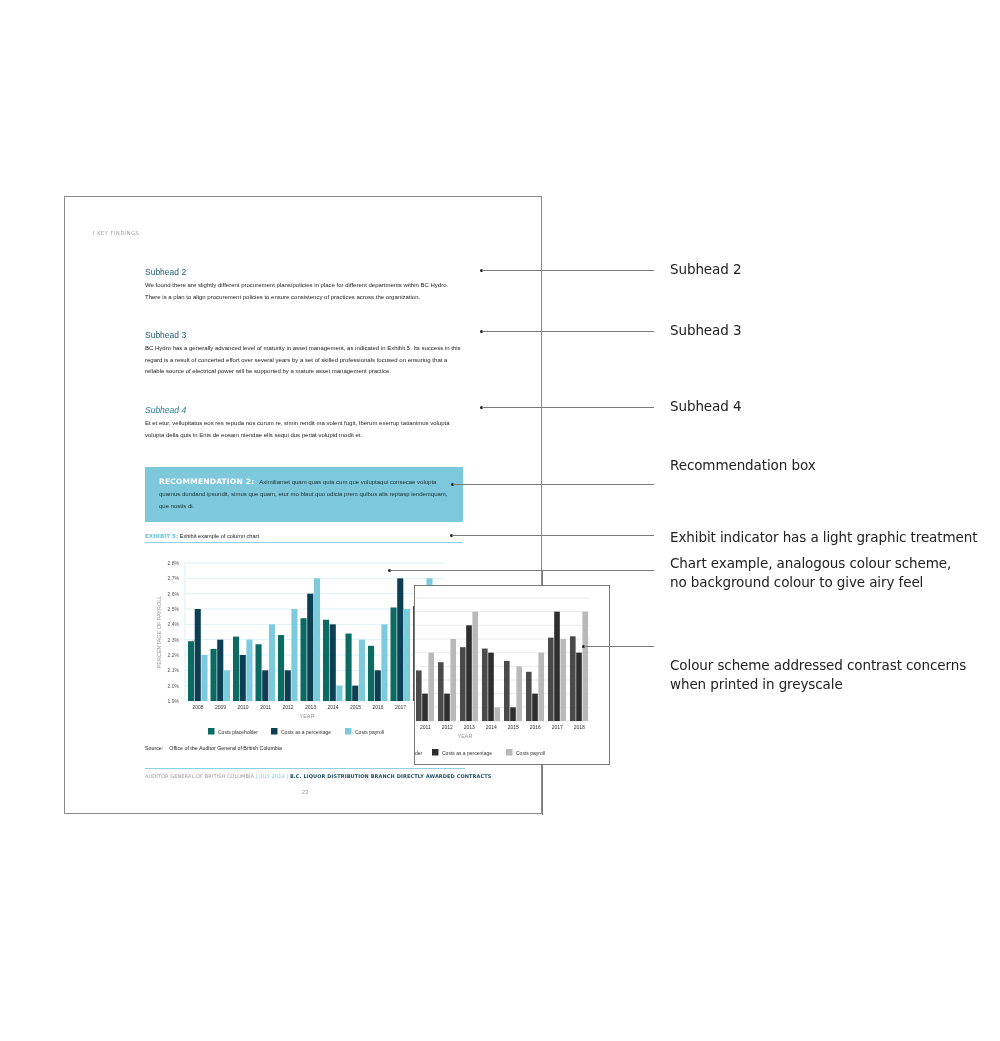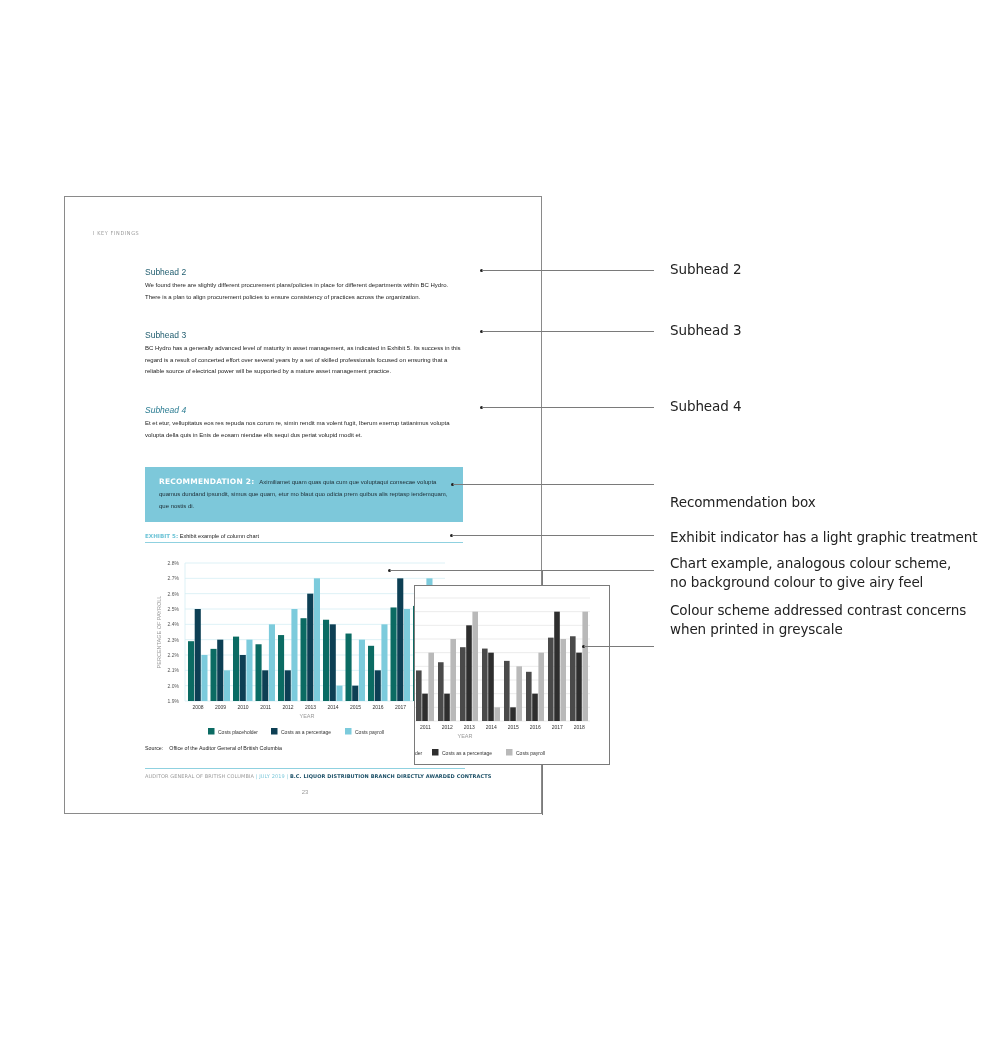--- a/index.html
+++ b/index.html
@@ -215,16 +215,16 @@
 <div class="annot-dot" style="left:388px; top:569px;"></div>
 <div class="annot-line" style="left:390px; top:570px; width:264px;"></div>
 <div class="annot-vline" style="left:542px; top:570px; height:15px;"></div>
 <div class="annot-vline" style="left:542px; top:765px; height:50px;"></div>
 <div class="annot-dot" style="left:582px; top:645px;"></div>
 <div class="annot-line" style="left:584px; top:646px; width:70px;"></div>
 
 <div class="annot-text" style="top:260px;">Subhead 2</div>
 <div class="annot-text" style="top:321px;">Subhead 3</div>
 <div class="annot-text" style="top:397px;">Subhead 4</div>
-<div class="annot-text" style="top:493px;">Recommendation box</div>
+<div class="annot-text" style="top:456px;">Recommendation box</div>
 <div class="annot-text" style="top:528px;">Exhibit indicator has a light graphic treatment</div>
 <div class="annot-text" style="top:554px; width:300px;">Chart example, analogous colour scheme, no background colour to give airy feel</div>
-<div class="annot-text" style="top:601px; width:300px;">Colour scheme addressed contrast concerns when printed in greyscale</div>
+<div class="annot-text" style="top:656px; width:300px;">Colour scheme addressed contrast concerns when printed in greyscale</div>
 
 </body></html>

